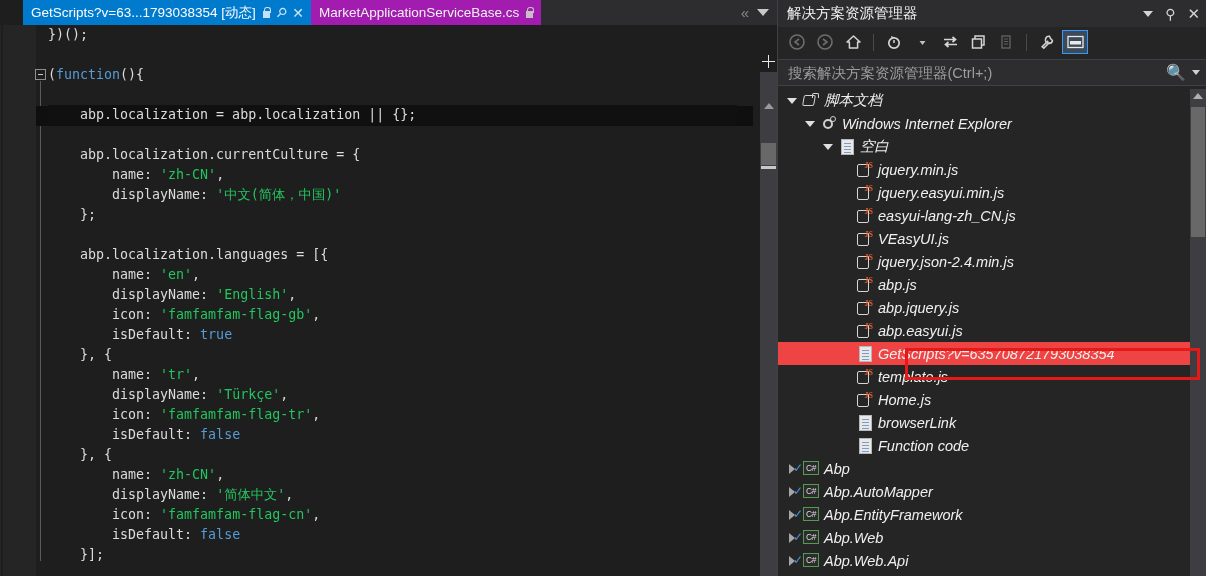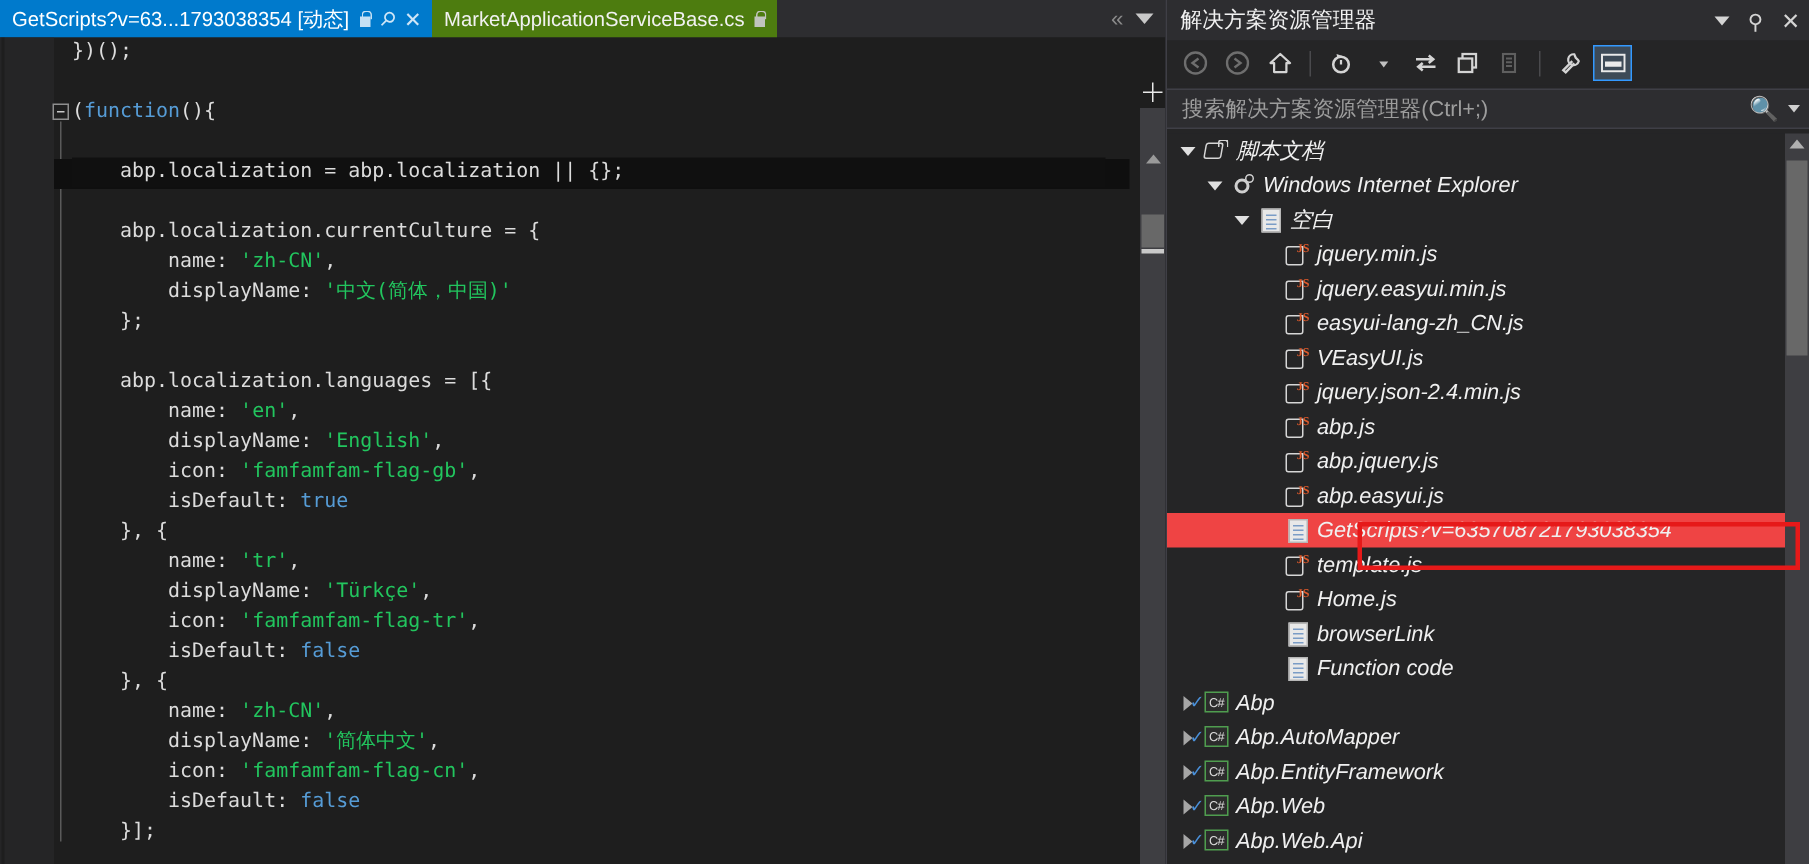--- a/index.html
+++ b/index.html
@@ -5,32 +5,32 @@
   * { box-sizing: border-box; margin: 0; padding: 0; }
   html, body {
     width: 1206px; height: 576px;
     background: #1e1e1e;
     font-family: "Liberation Sans", sans-serif;
     overflow: hidden;
   }
   .app { position: relative; width: 1206px; height: 576px; display: flex; }
 
   
-  .editor-pane { position: relative; width: 777px; height: 576px; background: #1e1e1e; }
+  .editor-pane { position: relative; width: 777px; height: 576px; background: #1e1e1e; padding-left: 23px; }
 
   .tabstrip {
     height: 25px; background: #2d2d30; display: flex; align-items: stretch;
     position: relative;
   }
   .tab {
     display: flex; align-items: center; gap: 6px; padding: 0 7px 0 8px;
     font-size: 13.5px; white-space: nowrap; height: 25px;
   }
   .tab.active { background: #007acc; color: #ffffff; }
-  .tab.inactive { background: #4d7c0f; color: #f1f1f1; }
+  .tab.inactive { background: #a21caf; color: #f1f1f1; }
   .tab .lock-ico {
     display: inline-block; width: 9px; height: 12px; position: relative; opacity: .95;
   }
   .tab .lock-ico::before {
     content:""; position:absolute; left:1px; top:4px; width:7px; height:7px;
     background: currentColor;
   }
   .tab .lock-ico::after {
     content:""; position:absolute; left:2px; top:0px; width:5px; height:5px;
     border:1.4px solid currentColor; border-bottom:none; border-radius:3px 3px 0 0;

